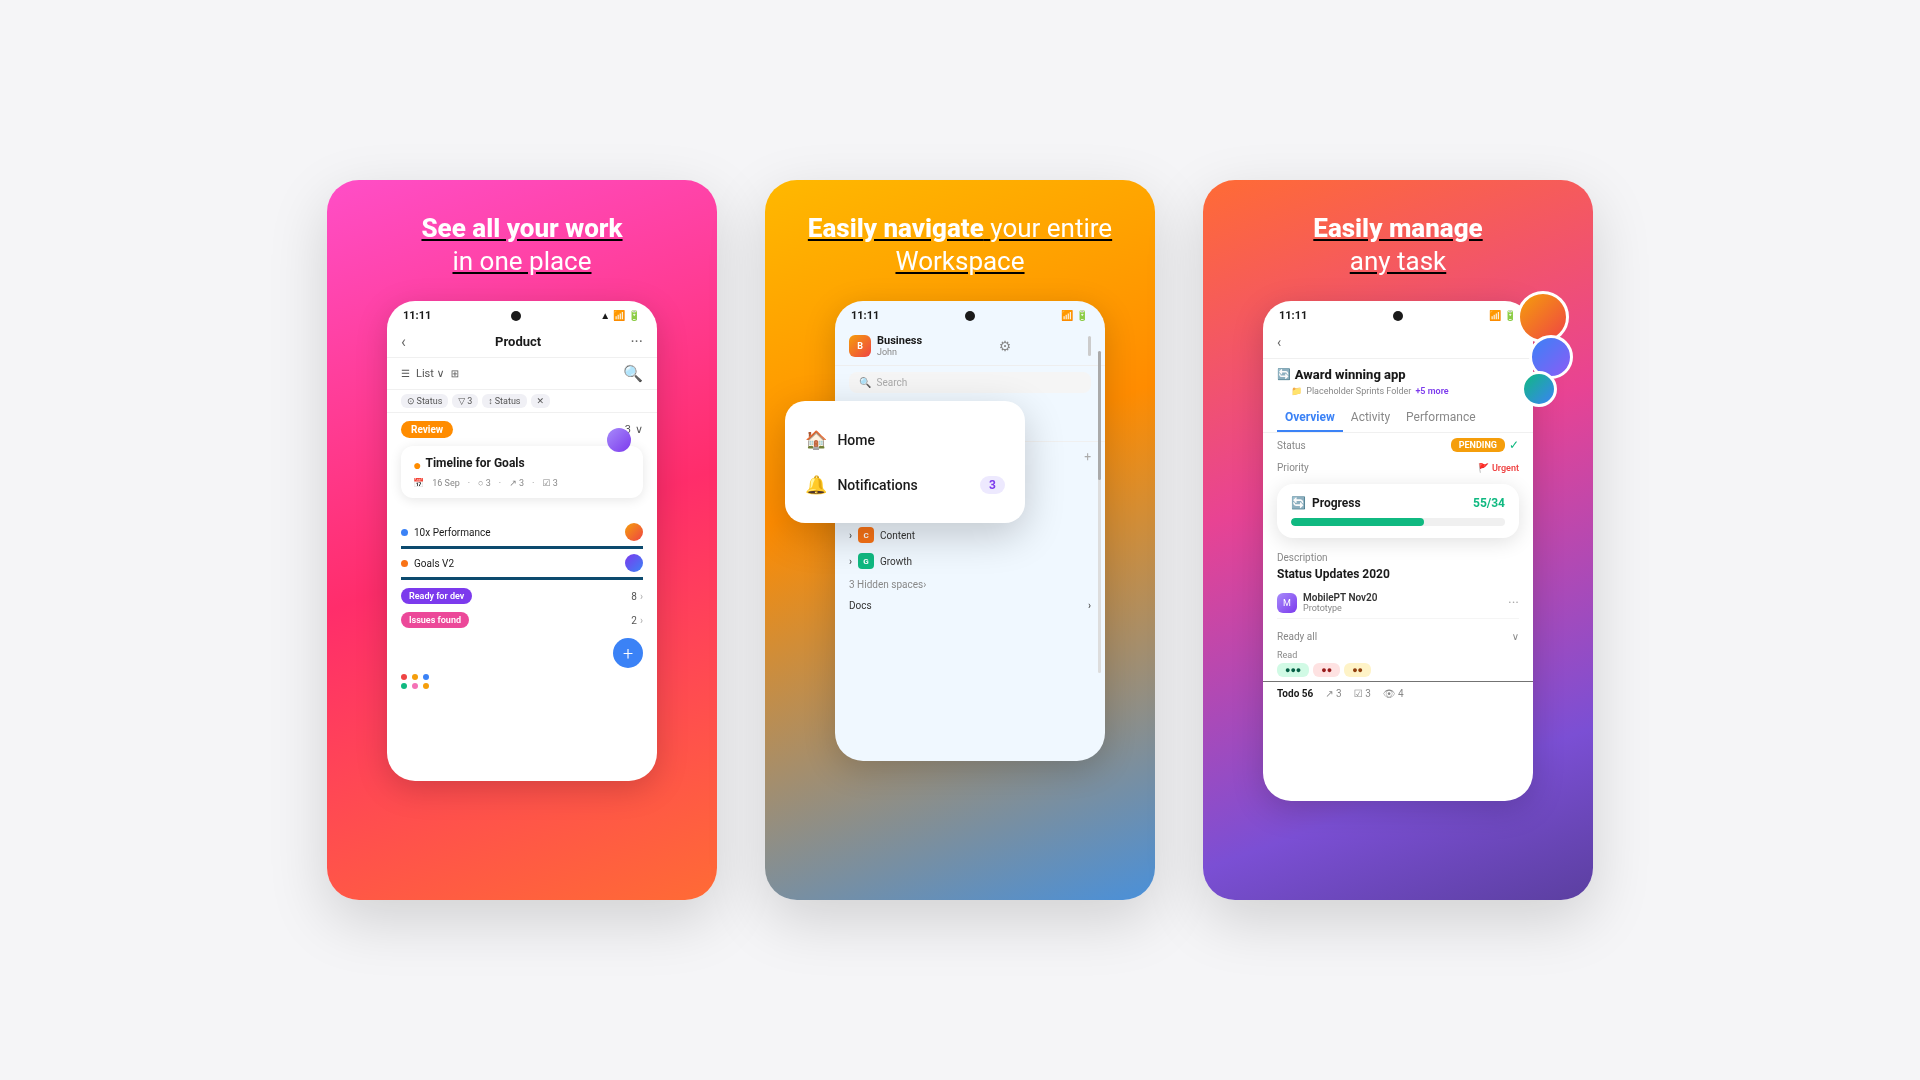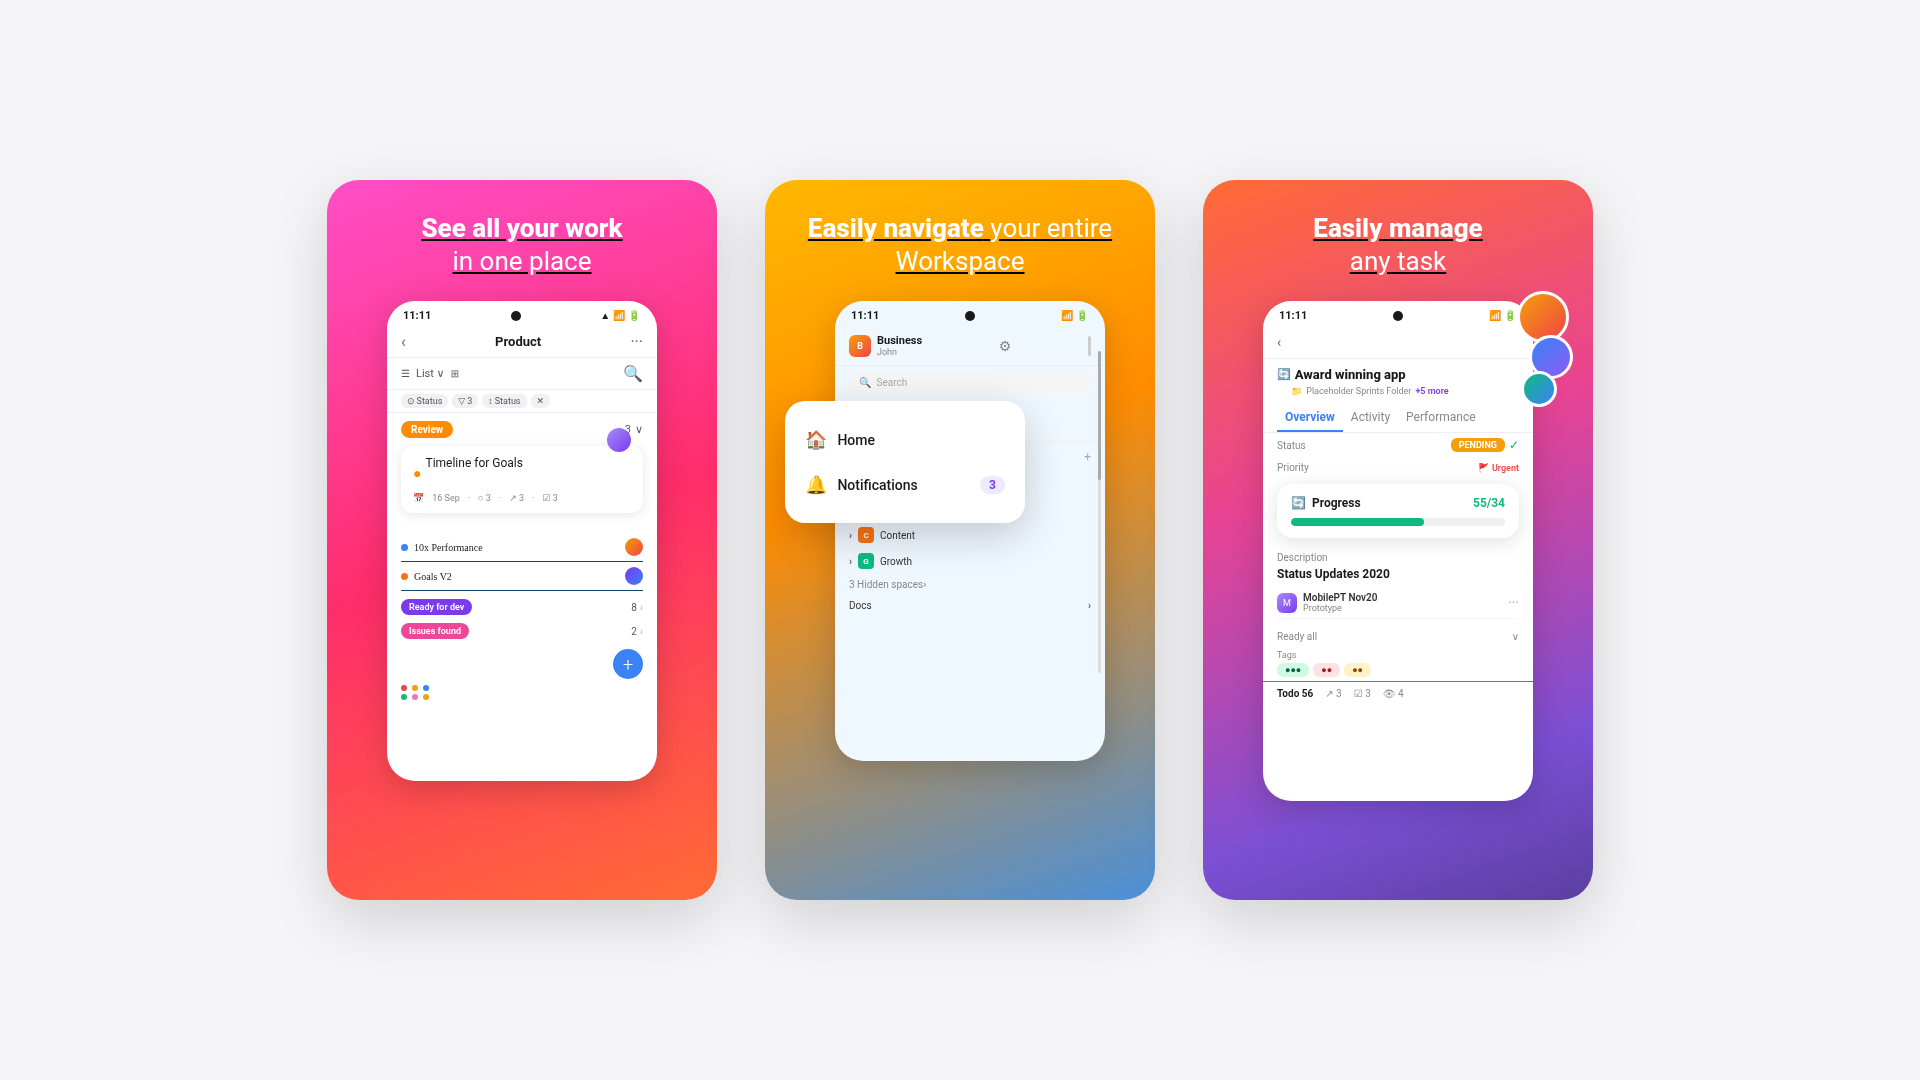--- a/index.html
+++ b/index.html
@@ -150,38 +150,37 @@
     }
     .review-count { display: flex; align-items: center; gap: 4px; font-size: 11px; color: #555; }
     
     .task-card {
       background: #fff;
       border-radius: 12px;
       padding: 10px 12px;
       box-shadow: 0 2px 12px rgba(0,0,0,0.1);
       margin-bottom: 8px;
     }
-    .task-card .task-title { font-size: 12px; font-weight: 400; color: #1a1a1a; margin-bottom: 19px; }
+    .task-card .task-title { font-size: 12px; font-weight: 700; color: #1a1a1a; margin-bottom: 4px; }
     .task-meta { display: flex; gap: 8px; align-items: center; font-size: 9px; color: #888; }
     .task-avatar {
       width: 24px; height: 24px;
       border-radius: 50%;
       background: linear-gradient(135deg, #a78bfa, #7c3aed);
       float: right;
       margin-top: -28px;
     }
     
     .list-section { padding: 4px 14px; }
     .list-item {
       display: flex;
       align-items: center;
       justify-content: space-between;
       padding: 5px 0;
-      border-bottom: 1px solid #0c4a6e;
-      font-family: Liberation Serif, serif;
+      border-bottom: 3px solid #0c4a6e;
     }
     .list-item-left { display: flex; align-items: center; gap: 6px; font-size: 10px; color: #1a1a1a; }
     .dot-indicator { width: 7px; height: 7px; border-radius: 50%; }
     .dot-blue { background: #3b82f6; }
     .dot-orange { background: #f97316; }
     .list-avatar {
       width: 18px; height: 18px; border-radius: 50%;
       background: linear-gradient(135deg, #f59e0b, #ef4444);
     }
     
@@ -757,21 +756,21 @@
             <span class="more-btn">···</span>
           </div>
         </div>
 
         <div class="read-all-row">
           <span>Ready all</span>
           <span>∨</span>
         </div>
 
         <div class="tags-row">
-          <div>Tags</div>
+          <div>Read</div>
           <div class="tag-chips">
             <span class="tag-chip tag-green">●●●</span>
             <span class="tag-chip tag-red">●●</span>
             <span class="tag-chip tag-yellow">●●</span>
           </div>
         </div>
 
         <div class="todo-row">
           <span class="todo-count">Todo <span>56</span></span>
           <span>↗ 3</span>

